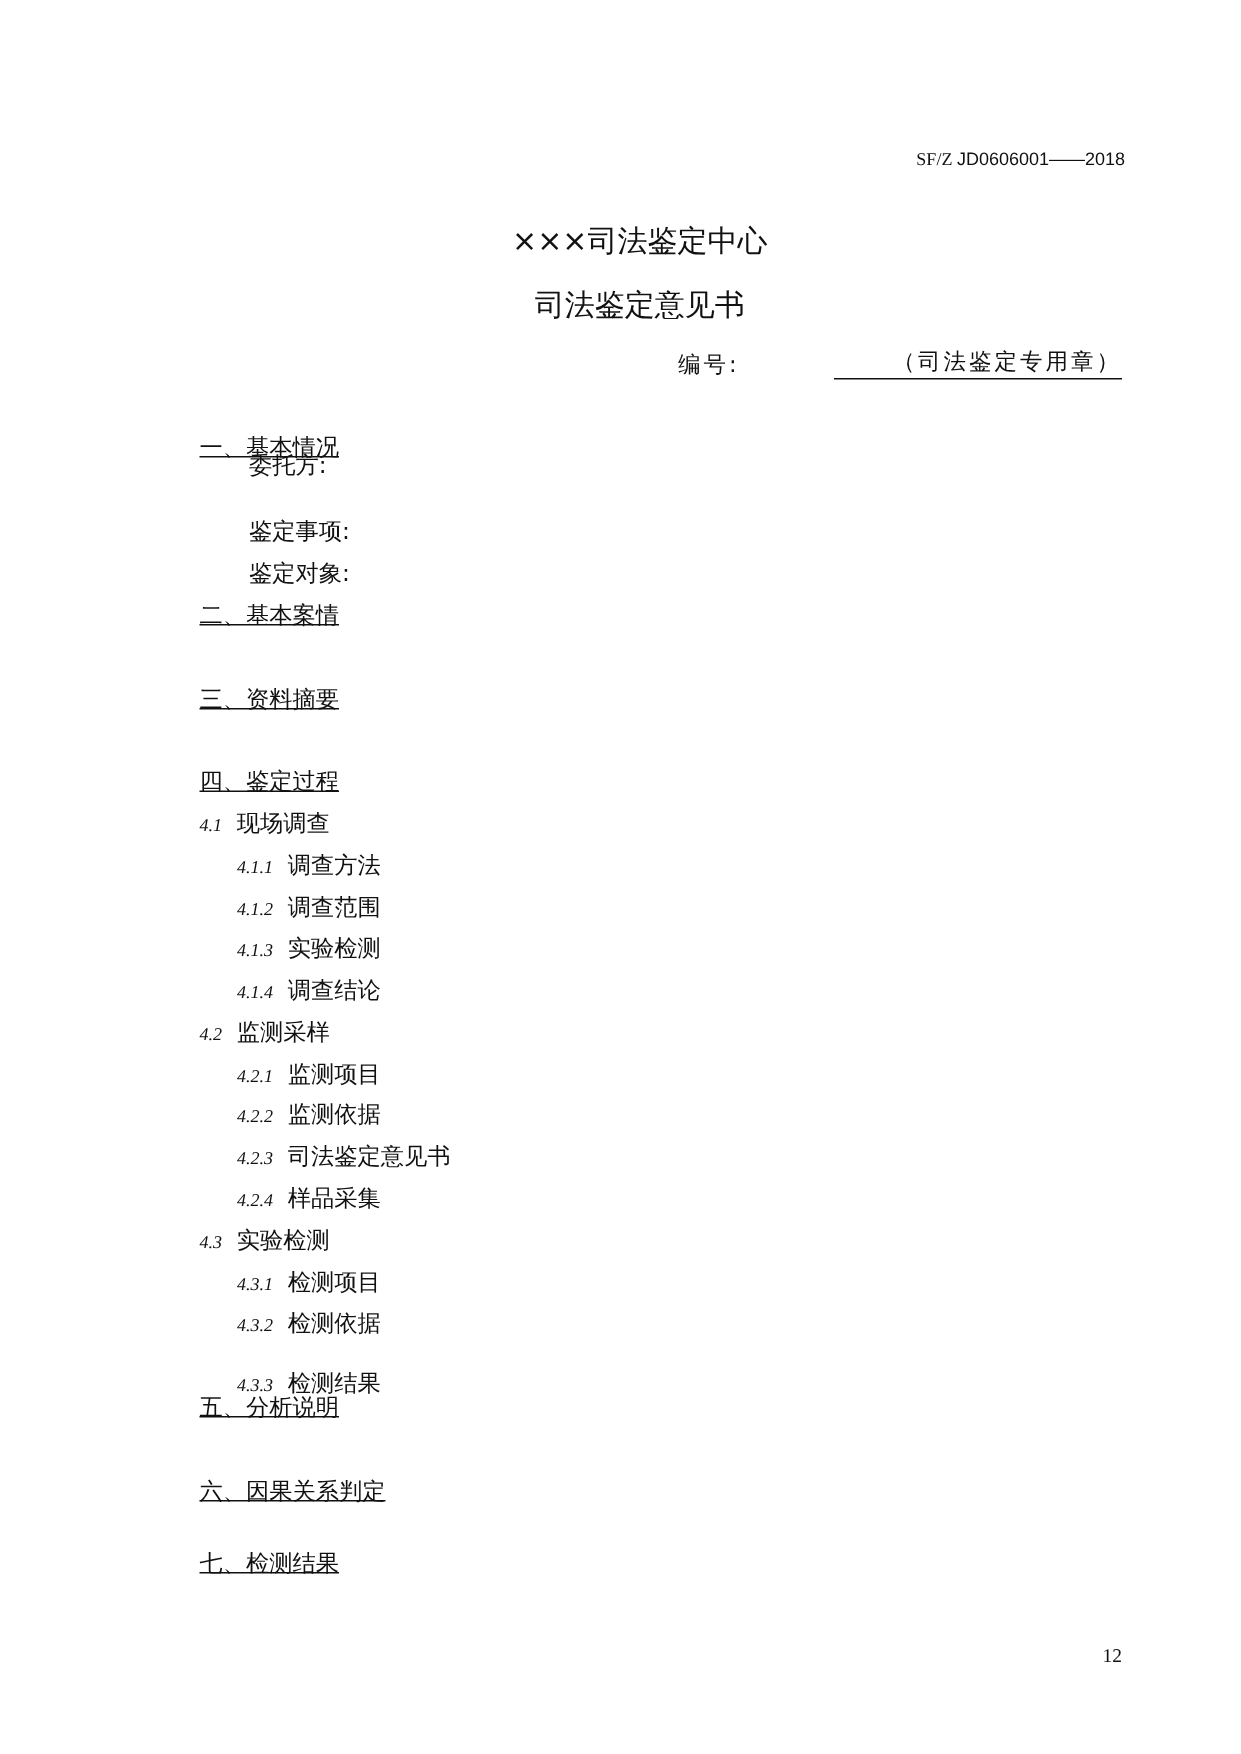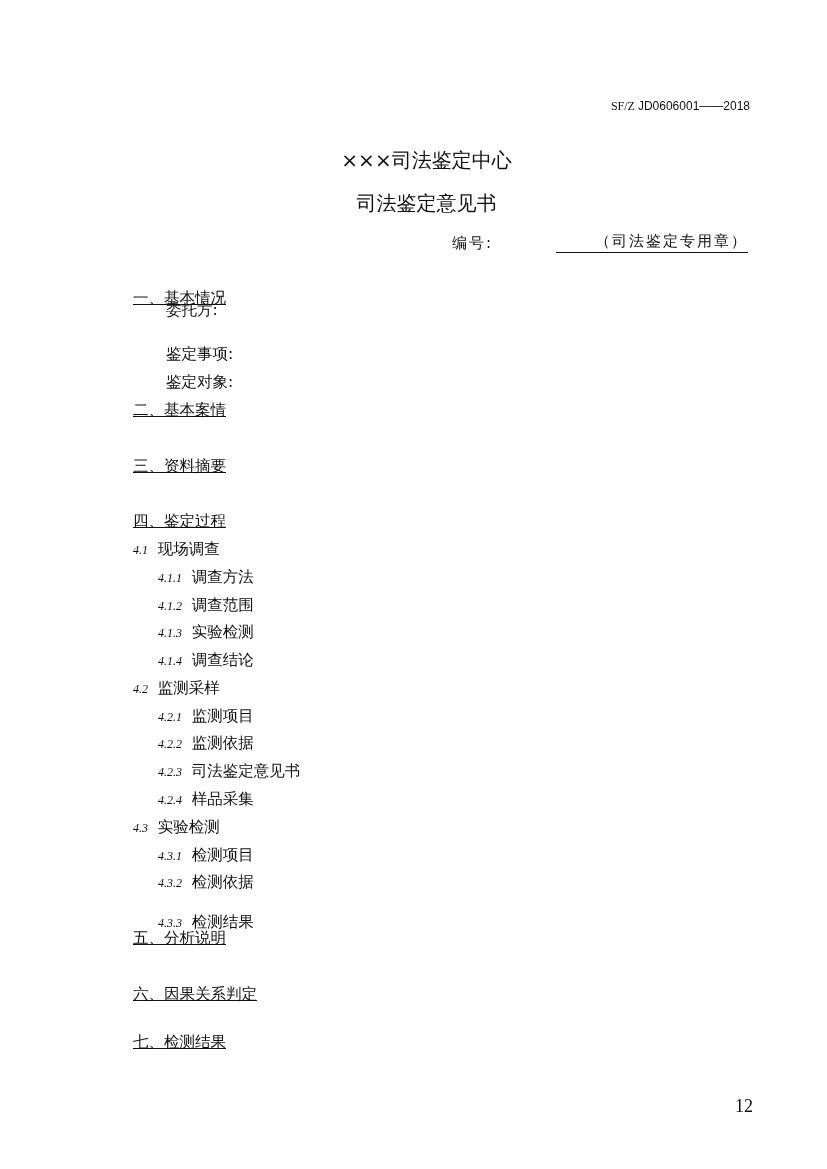--- a/index.html
+++ b/index.html
@@ -15,21 +15,21 @@
     .t2 { top: 190px; left: 13px; }
     .number-row { left: 452px; top: 232px; font-size: 15px; display: flex; align-items: flex-end; gap: 45px; }
     .number-label { letter-spacing: 2px; margin-right: 18px; }
     .seal { border-bottom: 1px solid #111; width: 192px; text-align: right; letter-spacing: 2px; padding-bottom: 1px; }
     .toc-item { font-size: 15.5px; left: 133px; }
     .toc-item .num { font-family: "Liberation Serif", serif; font-size: 12px; font-style: italic; }
     .lvl1 { left: 133px; text-decoration: underline; }
     .lvl2 { left: 133px; }
     .lvl3 { left: 158px; }
     .sub { left: 166px; }
-    .page-num { left: 735px; top: 1096px; font-size: 18px; text-align: center; }
+    .page-num { left: 735px; top: 1096px; font-size: 13px; text-align: center; }
   </style>
 </head>
 <body>
 
 <div class="abs header-code">
   <span class="pre">SF/Z </span><span class="post">JD0606001——2018</span>
 </div>
 
 <div class="abs title t1 std">×××司法鉴定中心</div>
 <div class="abs title t2 std">司法鉴定意见书</div>

